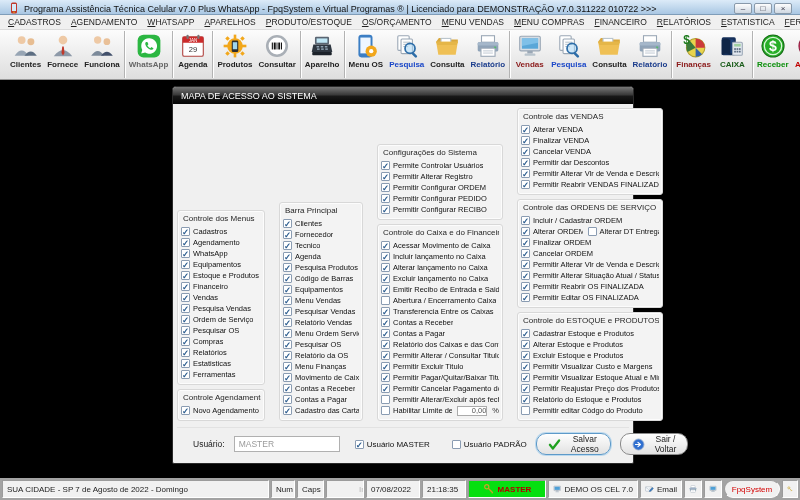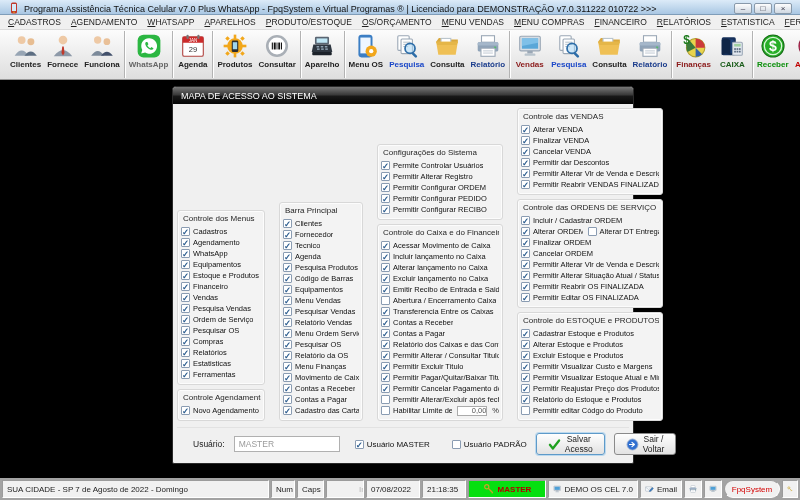--- a/index.html
+++ b/index.html
@@ -41,21 +41,21 @@
   .cbrow{display:flex;align-items:center;gap:5px;height:11px;overflow:hidden}
   .cb{display:flex;align-items:center;gap:3px;font-size:7.5px;color:#101010;white-space:nowrap;overflow:hidden}
   .box{width:9px;height:9px;flex:0 0 9px;background:#fff;border:1px solid #8a9cb2;border-radius:1px;font-size:8.5px;line-height:8px;text-align:center;color:#2c5d8f;font-weight:bold}
   .mini-input{width:30px;height:10px;border:1px solid #ababab;font-size:7.5px;text-align:right;padding-right:0;background:#fff;color:#555;font-family:"Liberation Sans",sans-serif}
   .sfx{font-size:7.5px;color:#333}
 
   .dialog-footer{display:flex;align-items:center;gap:9px;margin-top:6px;padding:5px 6px 4px 16px;border-top:1px solid #e2e2e2}
   .dialog-footer .lbl{font-size:8.5px;color:#222}
   .user-input{width:106px;height:16px;border:1px solid #b0b0b0;font-size:8.5px;color:#9a9a9a;padding:0 4px;background:#fff;font-family:"Liberation Sans",sans-serif}
   .dialog-footer .cb{font-size:8px}
-  .btn{display:flex;align-items:center;gap:4px;height:22px;padding:0 11px;background:linear-gradient(#fefefe,#e2e2e2);border:1px solid #8a8a8a;border-radius:3px;font-size:8.5px;color:#222;font-family:"Liberation Sans",sans-serif}
+  .btn{display:flex;align-items:center;gap:10px;height:22px;padding:0 11px;background:linear-gradient(#fefefe,#e2e2e2);border:1px solid #8a8a8a;border-radius:10px;font-size:8.5px;color:#222;font-family:"Liberation Sans",sans-serif}
   .btn.save{border-color:#5e9ac9;box-shadow:0 0 0 1px #bcd9ee;margin-left:auto}
 
   
   .statusbar{height:22px;background:#a3a3a3;display:flex;align-items:stretch;gap:2px;padding:2px;flex:0 0 auto}
   .seg{border:1px solid;border-color:#9b9b9b #fff #fff #9b9b9b;background:#f1f1f1;font-size:8px;color:#222;display:flex;align-items:center;padding:0 4px;gap:3px;white-space:nowrap;overflow:hidden}
   .seg.dim span{color:#b5b5b5}
   .seg.user{background:#06df10;justify-content:center}
   .seg.user span{color:#b30000;font-weight:bold}
   .seg.brand{justify-content:center}
   .seg.brand span{color:#d40000}

